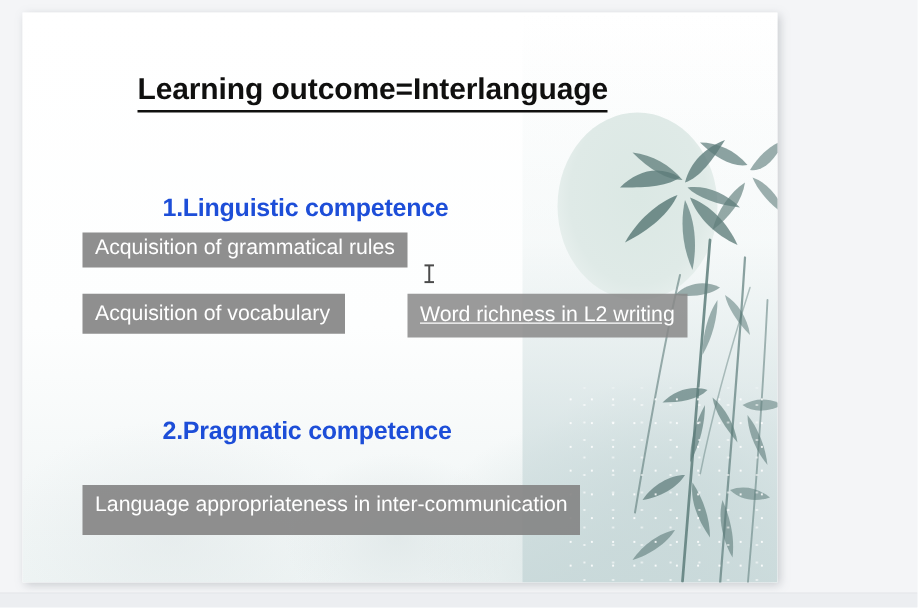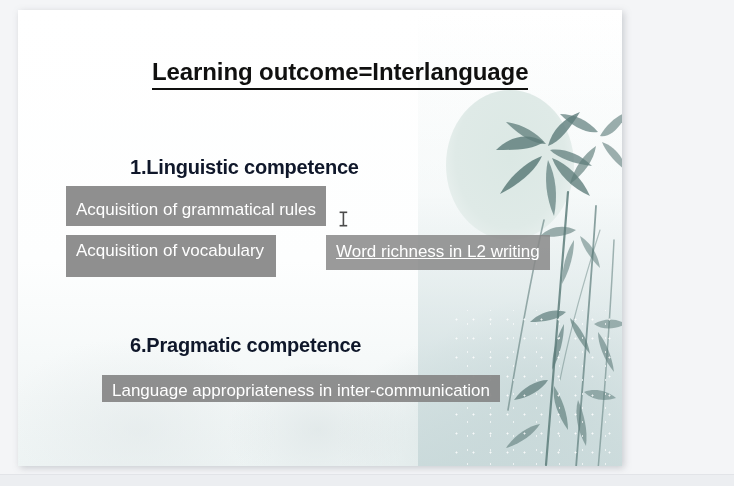--- a/index.html
+++ b/index.html
@@ -111,67 +111,65 @@
     position: absolute;
     left: 92px;
     top: 48px;
     font-size: 24px;
     font-weight: bold;
     color: #10100f;
     letter-spacing: -0.1px;
     border-bottom: 2.5px solid #10100f;
     padding-bottom: 2px;
     white-space: nowrap;
-    margin-left: 42px;
   }
 
   .heading {
     position: absolute;
     font-size: 20px;
     font-weight: bold;
-    color: #0f172a;
+    color: #1d4ed8;
     white-space: nowrap;
     letter-spacing: -0.2px;
   }
   #heading-1 { left: 112px; top: 146px; }
   #heading-2 { left: 112px; top: 324px; }
 
   .gbox {
     position: absolute;
     background: rgba(135,135,135,0.93);
     color: #ffffff;
     font-size: 17px;
     line-height: 23px;
     white-space: nowrap;
     box-sizing: border-box;
   }
   #box-grammar {
     left: 48px;
     top: 176px;
-    padding: 12px 10px 5px 10px;
+    padding: 0 10px 5px 10px;
   }
   #box-vocab {
     left: 48px;
     top: 225px;
-    padding: 4px 12px 15px 10px;
+    padding: 4px 12px 5px 10px;
   }
   #box-words {
     left: 308px;
     top: 225px;
     padding: 5px 10px 7px 10px;
     background: rgba(136,136,136,0.85);
     text-decoration: underline;
   }
   #box-words .wline { display: block; }
   #box-lang {
     left: 48px;
-    top: 365px;
-    padding: 4px 10px 0 10px;
+    top: 378px;
+    padding: 4px 10px 13px 10px;
     background: rgba(133,133,133,0.92);
-    margin-left: 36px;
   }
 
   
   #text-cursor {
     position: absolute;
     left: 321px;
     top: 201px;
     width: 9px;
     height: 16px;
     pointer-events: none;
@@ -238,21 +236,21 @@
       <div class="heading" id="heading-1">1.Linguistic competence</div>
 
       <div class="gbox" id="box-grammar">Acquisition of grammatical rules</div>
 
       <div class="gbox" id="box-vocab">Acquisition of vocabulary</div>
 
       <div class="gbox" id="box-words">
         <span class="wline">Word richness in L2 writing</span>
       </div>
 
-      <div class="heading" id="heading-2">6.Pragmatic competence</div>
+      <div class="heading" id="heading-2">2.Pragmatic competence</div>
 
       <div class="gbox" id="box-lang">Language appropriateness in inter-communication</div>
 
     </div>
 
     <svg id="text-cursor" viewBox="0 0 9 16">
       <rect x="3.6" y="1" width="1.6" height="14" fill="#4b4b4b"></rect>
       <rect x="0.6" y="0.5" width="7.6" height="1.6" fill="#4b4b4b"></rect>
       <rect x="0.6" y="13.9" width="7.6" height="1.6" fill="#4b4b4b"></rect>
     </svg>

